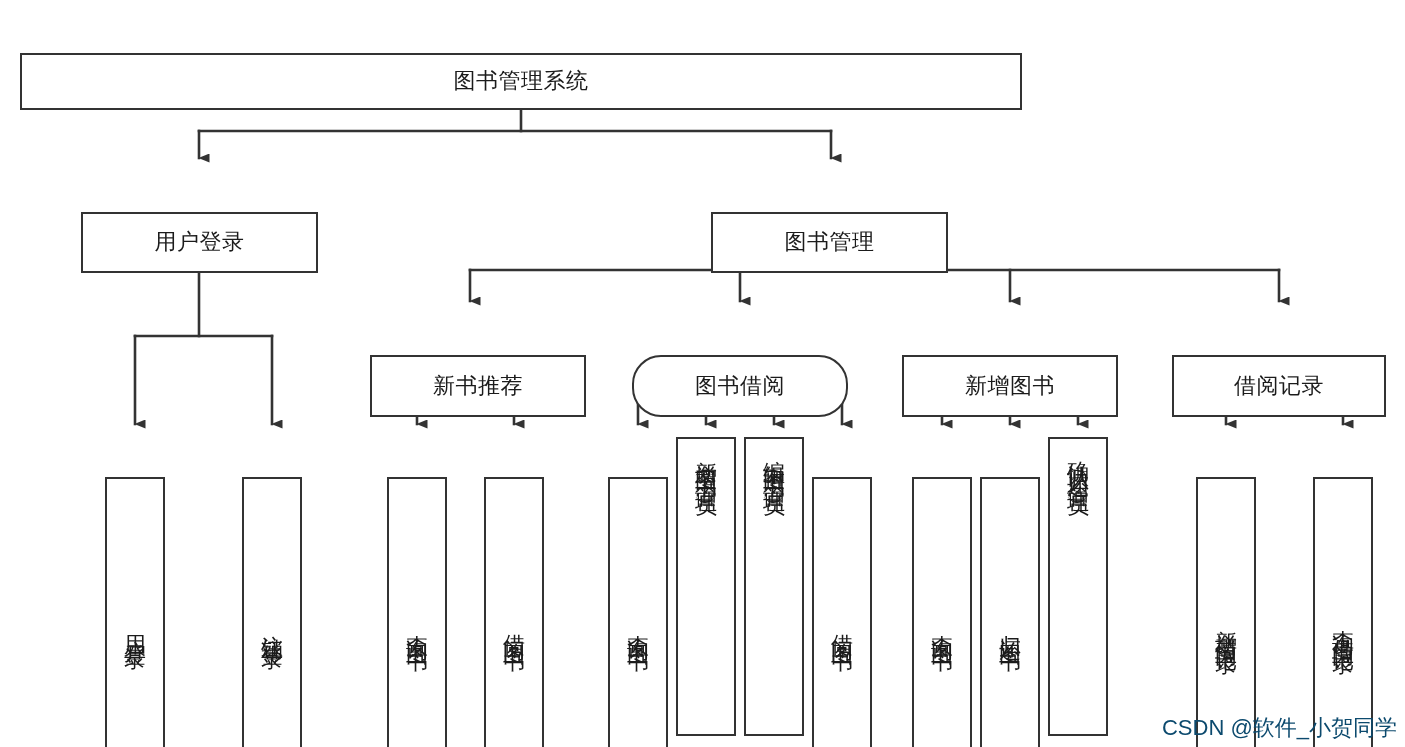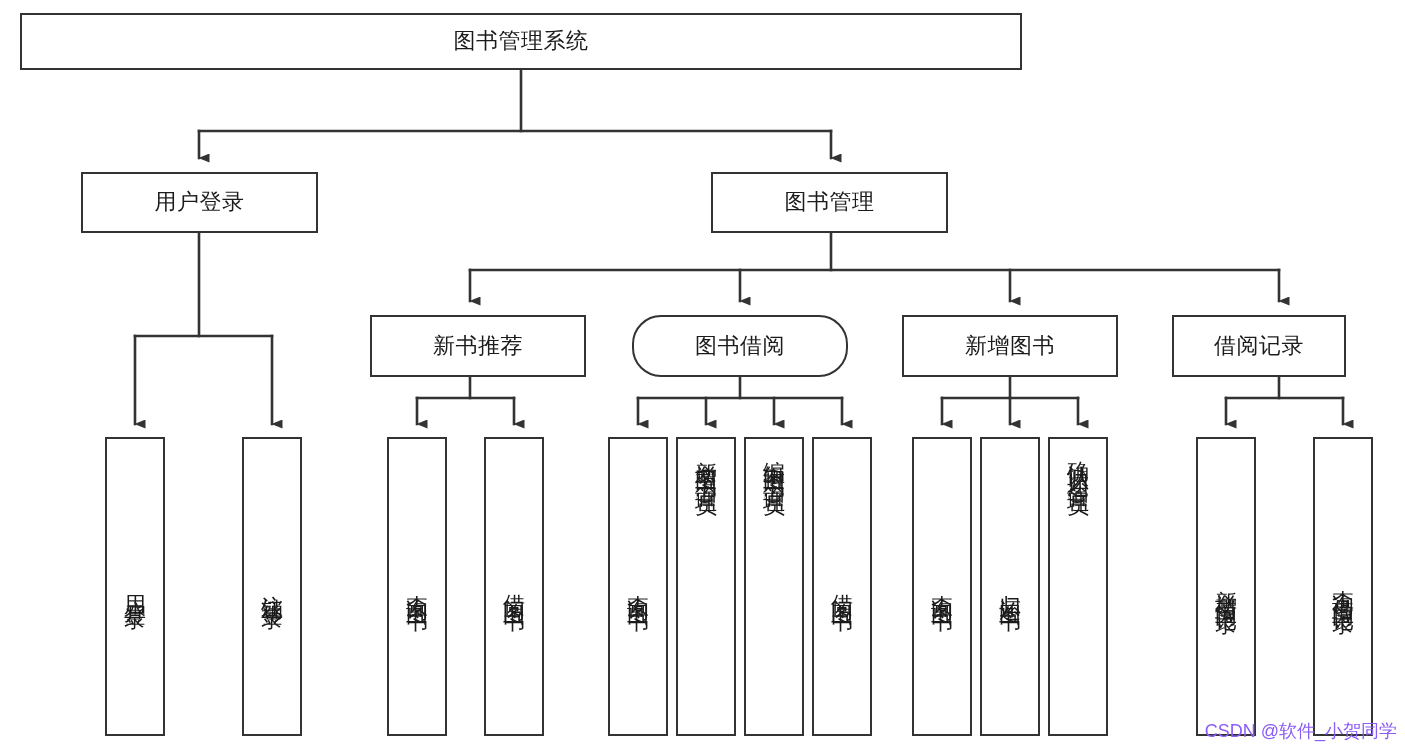--- a/index.html
+++ b/index.html
@@ -50,33 +50,34 @@
     font-size: 22px;
     color: #1b1b1b;
     letter-spacing: 5px;
     line-height: 1.0;
     white-space: nowrap;
   }
   .vcenter {
     display: flex;
     align-items: center;
     justify-content: center;
+    margin-top: 40px;
   }
   .vtop {
     display: flex;
     align-items: flex-start;
     justify-content: center;
     padding-top: 4px;
   }
   #watermark {
     position: absolute;
     right: 8px;
     bottom: 4px;
-    font-size: 18px;
-    color: #8b5cf6;
+    font-size: 22px;
+    color: #0c4a6e;
     white-space: nowrap;
     pointer-events: none;
     font-family: "Liberation Sans", "DejaVu Sans", sans-serif;
   }
 </style>
 </head>
 <body>
 
 <div id="diagram-root">
 
@@ -147,21 +148,21 @@
   </div>
 
   <div class="node-box vcenter" style="left:632px; top:315px; width:216px; height:62px;border-radius:29px;">
     <span class="node-label-h">图书借阅</span>
   </div>
 
   <div class="node-box vcenter" style="left:902px; top:315px; width:216px; height:62px;">
     <span class="node-label-h">新增图书</span>
   </div>
 
-  <div class="node-box vcenter" style="left:1172px; top:315px; width:174px; height:62px;">
+  <div class="node-box vcenter" style="left:1172px; top:315px; width:214px; height:62px;">
     <span class="node-label-h">借阅记录</span>
   </div>
 
   <div class="node-box vcenter" style="left:105px; top:437px; width:60px; height:299px;">
     <span class="node-label-v">用户登录</span>
   </div>
   <div class="node-box vcenter" style="left:242px; top:437px; width:60px; height:299px;">
     <span class="node-label-v">注销登录</span>
   </div>
 

